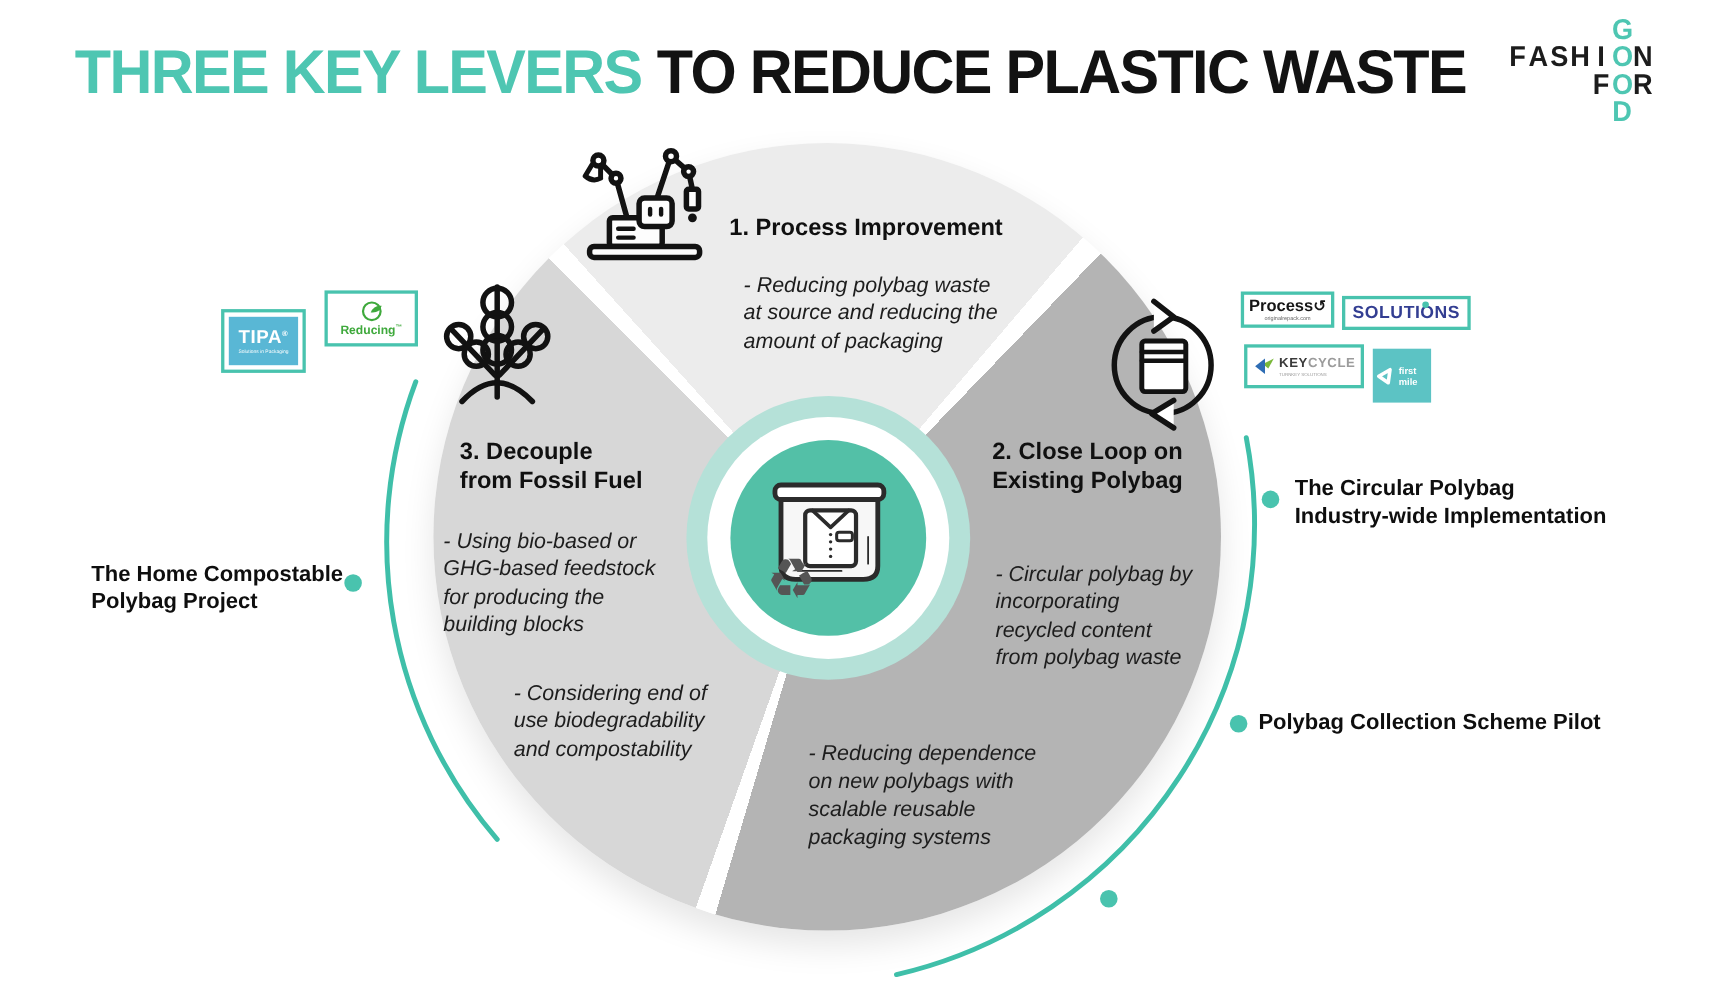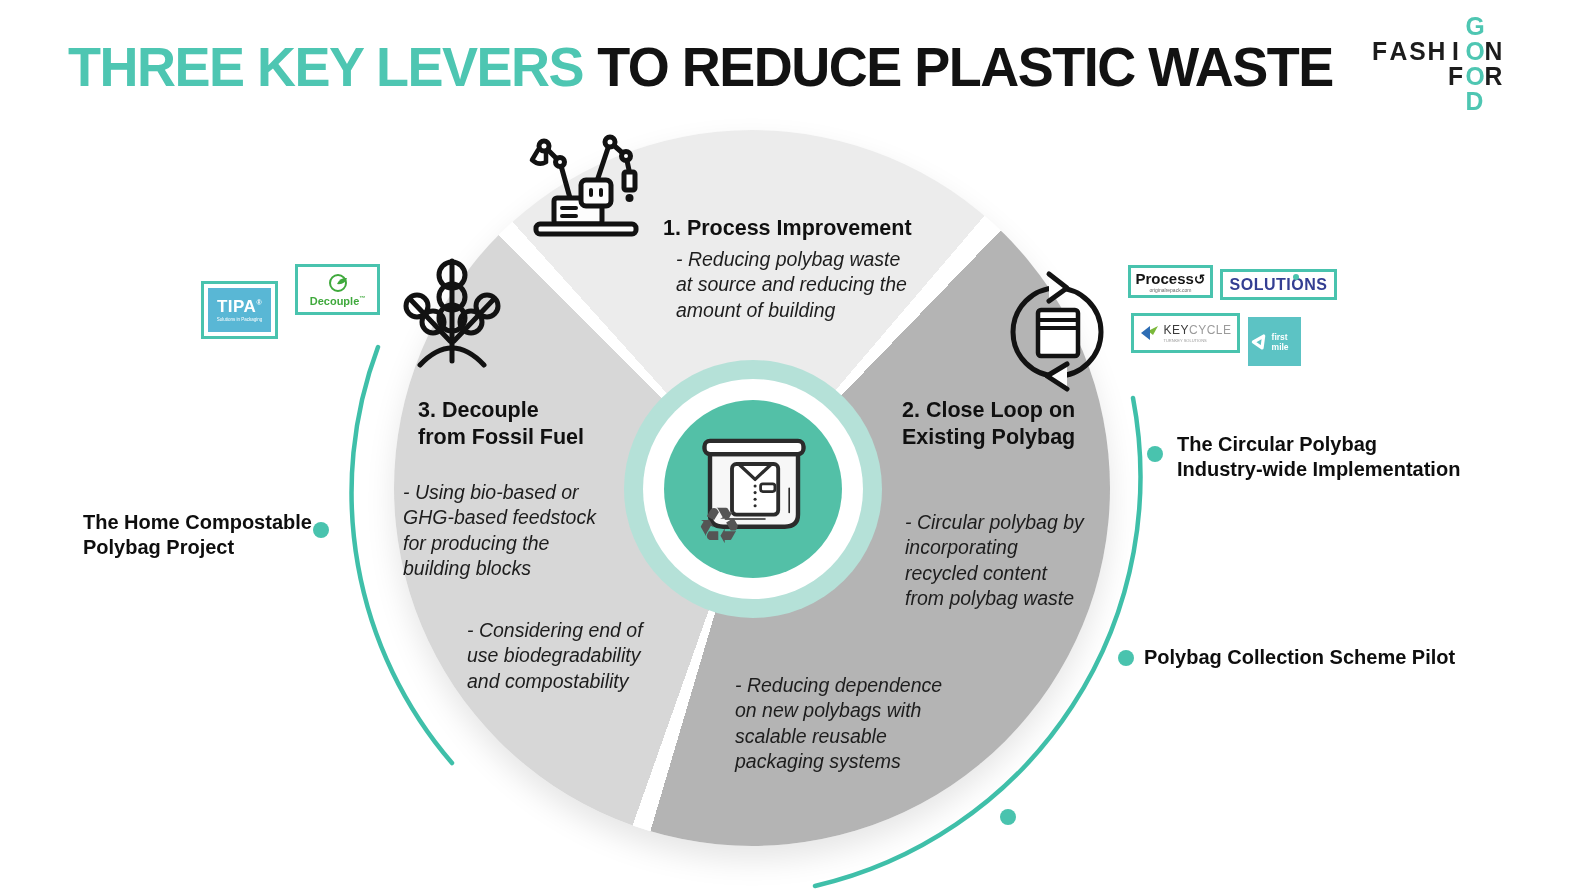--- a/index.html
+++ b/index.html
@@ -77,21 +77,21 @@
   .gh-name .tm{font-size:6px;vertical-align:super;}
   .repack{left:1128px;top:265px;width:85px;height:33px;}
   .rp-name{font-size:15px;font-weight:800;color:#151515;line-height:1;}
   .rp-name .swoosh{font-weight:700;font-size:14px;}
   .rp-tag{font-size:5px;color:#666;margin-top:1px;}
   .returnity{left:1220px;top:269px;width:117px;height:31px;position:absolute;}
   .rt-name{font-size:16px;font-weight:800;color:var(--navy);letter-spacing:.5px;position:relative;}
   .rt-dot{position:absolute;width:6px;height:6px;border-radius:50%;background:var(--teal);top:-2px;left:63px;}
   .keycycle{left:1131px;top:313px;width:109px;height:40px;flex-direction:row;gap:4px;}
   .kc-text{display:flex;flex-direction:column;align-items:flex-start;}
-  .kc-name{font-size:12px;font-weight:400;letter-spacing:.5px;line-height:1;}
+  .kc-name{font-size:12px;font-weight:700;letter-spacing:.5px;line-height:1;}
   .kc-name .k1{color:#3a3a3a;}
   .kc-name .k2{color:#9b9b9b;}
   .kc-tag{font-size:4px;color:#999;margin-top:2px;}
   .firstmile{left:1248px;top:317px;width:53px;height:49px;position:absolute;background:var(--fm-teal);display:flex;flex-direction:row;align-items:center;justify-content:center;gap:2px;}
   .fm-name{font-size:8.5px;font-weight:700;color:#fff;}
 
   
   .icon-machine{position:absolute;left:526px;top:118px;width:120px;height:122px;}
   .icon-plant{position:absolute;left:392px;top:243px;width:120px;height:125px;}
   .icon-loop{position:absolute;left:1003px;top:268px;width:108px;height:125px;}
@@ -141,24 +141,24 @@
     </g>
     <g fill="#2b2b2b" stroke="none">
       <circle cx="61" cy="60" r="1.4"></circle>
         <circle cx="61" cy="66" r="1.4"></circle>
         <circle cx="61" cy="72" r="1.4"></circle>
         <circle cx="61" cy="78" r="1.4"></circle>
     </g>
     <text x="8" y="112" font-size="46" fill="#555" font-family="'DejaVu Sans',sans-serif">♻</text>
   </svg>
 
-  <div class="seg-title t1" style="white-space: pre-line; margin-top: 21px;">1. Process Improvement</div>
+  <div class="seg-title t1" style="white-space: pre-line;">1. Process Improvement</div>
   <div class="seg-body b1" style="white-space: pre-line;">- Reducing polybag waste
 at source and reducing the
-amount of building</div>
+amount of packaging</div>
 
   <div class="seg-title t2" style="white-space: pre-line;">2. Close Loop on
 Existing Polybag</div>
   <div class="seg-body b2b" style="white-space: pre-line;">- Reducing dependence
 on new polybags with
 scalable reusable
 packaging systems</div>
   <div class="seg-body b2" style="white-space: pre-line;">- Circular polybag by
 incorporating
 recycled content
@@ -192,21 +192,21 @@
       <div class="tipa-name"><span>TIPA</span><sup>®</sup></div>
       <div class="tipa-tag">Solutions in Packaging</div>
     </div>
   </div>
 
   <div class="pbox greenhope">
     <svg width="22" height="22" viewBox="0 0 22 22">
       <circle cx="11" cy="11" r="8" fill="none" stroke="var(--gh-green)" stroke-width="2"></circle>
       <path d="M 10 12 Q 13 5 20 6 Q 18 13 10 12 Z" fill="var(--gh-green)"></path>
     </svg>
-    <div class="gh-name"><span>Decouple</span><span class="tm">™</span></div>
+    <div class="gh-name"><span>Reducing</span><span class="tm">™</span></div>
   </div>
 
   <div class="pbox repack">
     <div class="rp-name"><span>Process</span><span class="swoosh">↺</span></div>
     <div class="rp-tag">originalrepack.com</div>
   </div>
 
   <div class="pbox returnity">
     <div class="rt-name"><span>SOLUTIONS</span><span class="rt-dot"></span></div>
   </div>

